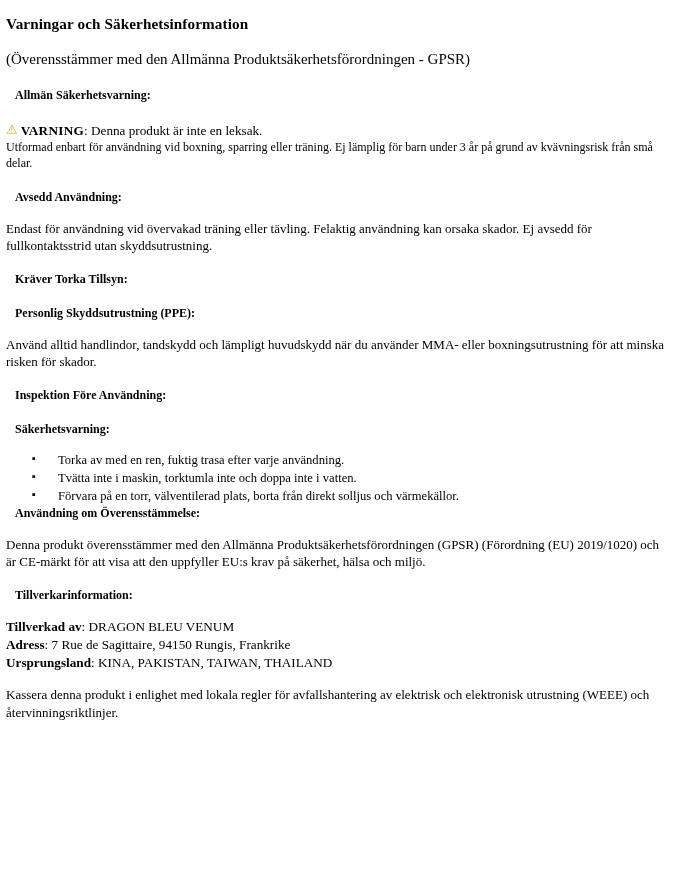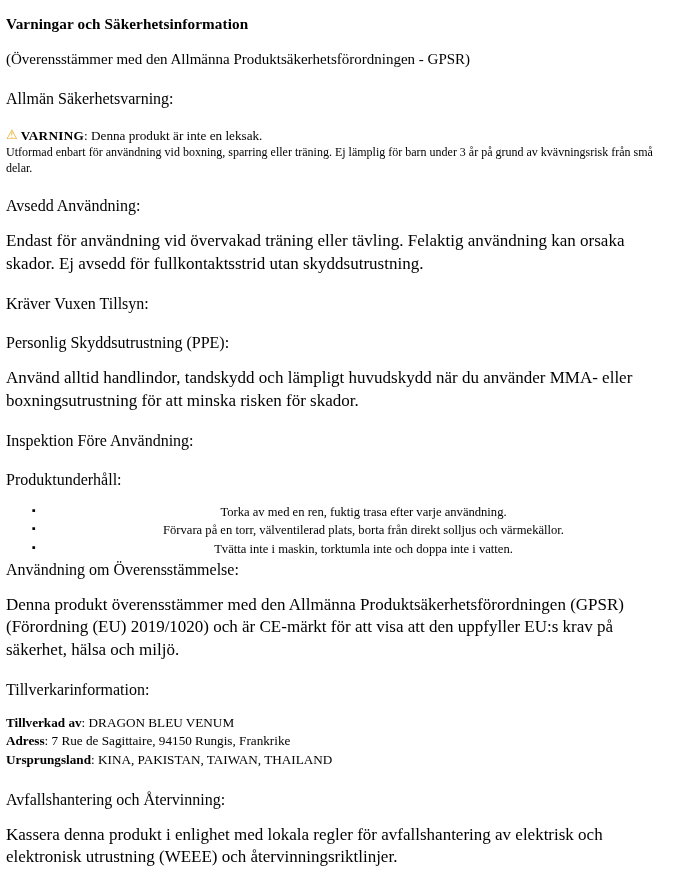--- a/index.html
+++ b/index.html
@@ -27,27 +27,27 @@
     font-weight: bold;
     font-size: 15.2px;
     margin: 2px 0 0 0;
     letter-spacing: 0.1px;
   }
   .subtitle {
     margin: 16px 0 0 0;
     font-size: 15px;
   }
   h2.section {
-    font-weight: normal;
-    font-size: 16px;
-    margin: 18px 0 0 0;
+    font-weight: bold;
+    font-size: 12px;
+    margin: 18px 0 0 9px;
   }
   p.body {
     margin: 14px 0 0 0;
-    font-size: 17px;
+    font-size: 13px;
   }
   .warn-line {
     margin: 17px 0 0 0;
     font-size: 13.2px;
   }
   .warn-icon {
     color: #e8a40c;
     font-size: 13px;
     margin-right: 3px;
     vertical-align: 1px;
@@ -64,21 +64,20 @@
     margin: 14px 0 0 0;
     padding: 0 0 0 26px;
     list-style: none;
   }
   ul.care li {
     font-size: 12.6px;
     margin: 0 0 2px 0;
     position: relative;
     padding-left: 26px;
     line-height: 1.28;
-    text-align: center;
   }
   ul.care li:before {
     content: "\25AA";
     position: absolute;
     left: 0;
     top: -1px;
     font-size: 11px;
   }
   .b { font-weight: bold; margin-top: 28px; }
   .manu-block {
@@ -99,46 +98,45 @@
   <h2 class="section">Allmän Säkerhetsvarning:</h2>
 
   <p class="warn-line">
     <span class="warn-icon">⚠</span><span class="warn-word">VARNING</span><span>: Denna produkt är inte en leksak.</span>
   </p>
   <p class="warn-body">Utformad enbart för användning vid boxning, sparring eller träning. Ej lämplig för barn under 3 år på grund av kvävningsrisk från små delar.</p>
 
   <h2 class="section">Avsedd Användning:</h2>
   <p class="body">Endast för användning vid övervakad träning eller tävling. Felaktig användning kan orsaka skador. Ej avsedd för fullkontaktsstrid utan skyddsutrustning.</p>
 
-  <h2 class="section">Kräver Vuxen Tillsyn:</h2>
+  <h2 class="section">Kräver Torka Tillsyn:</h2>
 
   <h2 class="section">Personlig Skyddsutrustning (PPE):</h2>
   <p class="body">Använd alltid handlindor, tandskydd och lämpligt huvudskydd när du använder MMA- eller boxningsutrustning för att minska risken för skador.</p>
 
   <h2 class="section">Inspektion Före Användning:</h2>
 
-  <h2 class="section">Produktunderhåll:</h2>
+  <h2 class="section">Säkerhetsvarning:</h2>
   <ul class="care">
     <li>Torka av med en ren, fuktig trasa efter varje användning.</li>
+    <li>Tvätta inte i maskin, torktumla inte och doppa inte i vatten.</li>
     <li>Förvara på en torr, välventilerad plats, borta från direkt solljus och värmekällor.</li>
-    <li>Tvätta inte i maskin, torktumla inte och doppa inte i vatten.</li>
   </ul>
 
   <h2 class="section" style="margin-top:0">Användning om Överensstämmelse:</h2>
   <p class="body">Denna produkt överensstämmer med den Allmänna Produktsäkerhetsförordningen (GPSR) (Förordning (EU) 2019/1020) och är CE-märkt för att visa att den uppfyller EU:s krav på säkerhet, hälsa och miljö.</p>
 
   <h2 class="section">Tillverkarinformation:</h2>
   <div class="manu-block">
     <div>
       <span class="b">Tillverkad av</span><span>: DRAGON BLEU VENUM</span>
     </div>
     <div>
       <span class="b">Adress</span><span>: 7 Rue de Sagittaire, 94150 Rungis, Frankrike</span>
     </div>
     <div>
       <span class="b">Ursprungsland</span><span>: KINA, PAKISTAN, TAIWAN, THAILAND</span>
     </div>
   </div>
 
-  <h2 class="section" style="margin-top:20px">Avfallshantering och Återvinning:</h2>
   <p class="body">Kassera denna produkt i enlighet med lokala regler för avfallshantering av elektrisk och elektronisk utrustning (WEEE) och återvinningsriktlinjer.</p>
 
 </div>
 
 </body></html>

